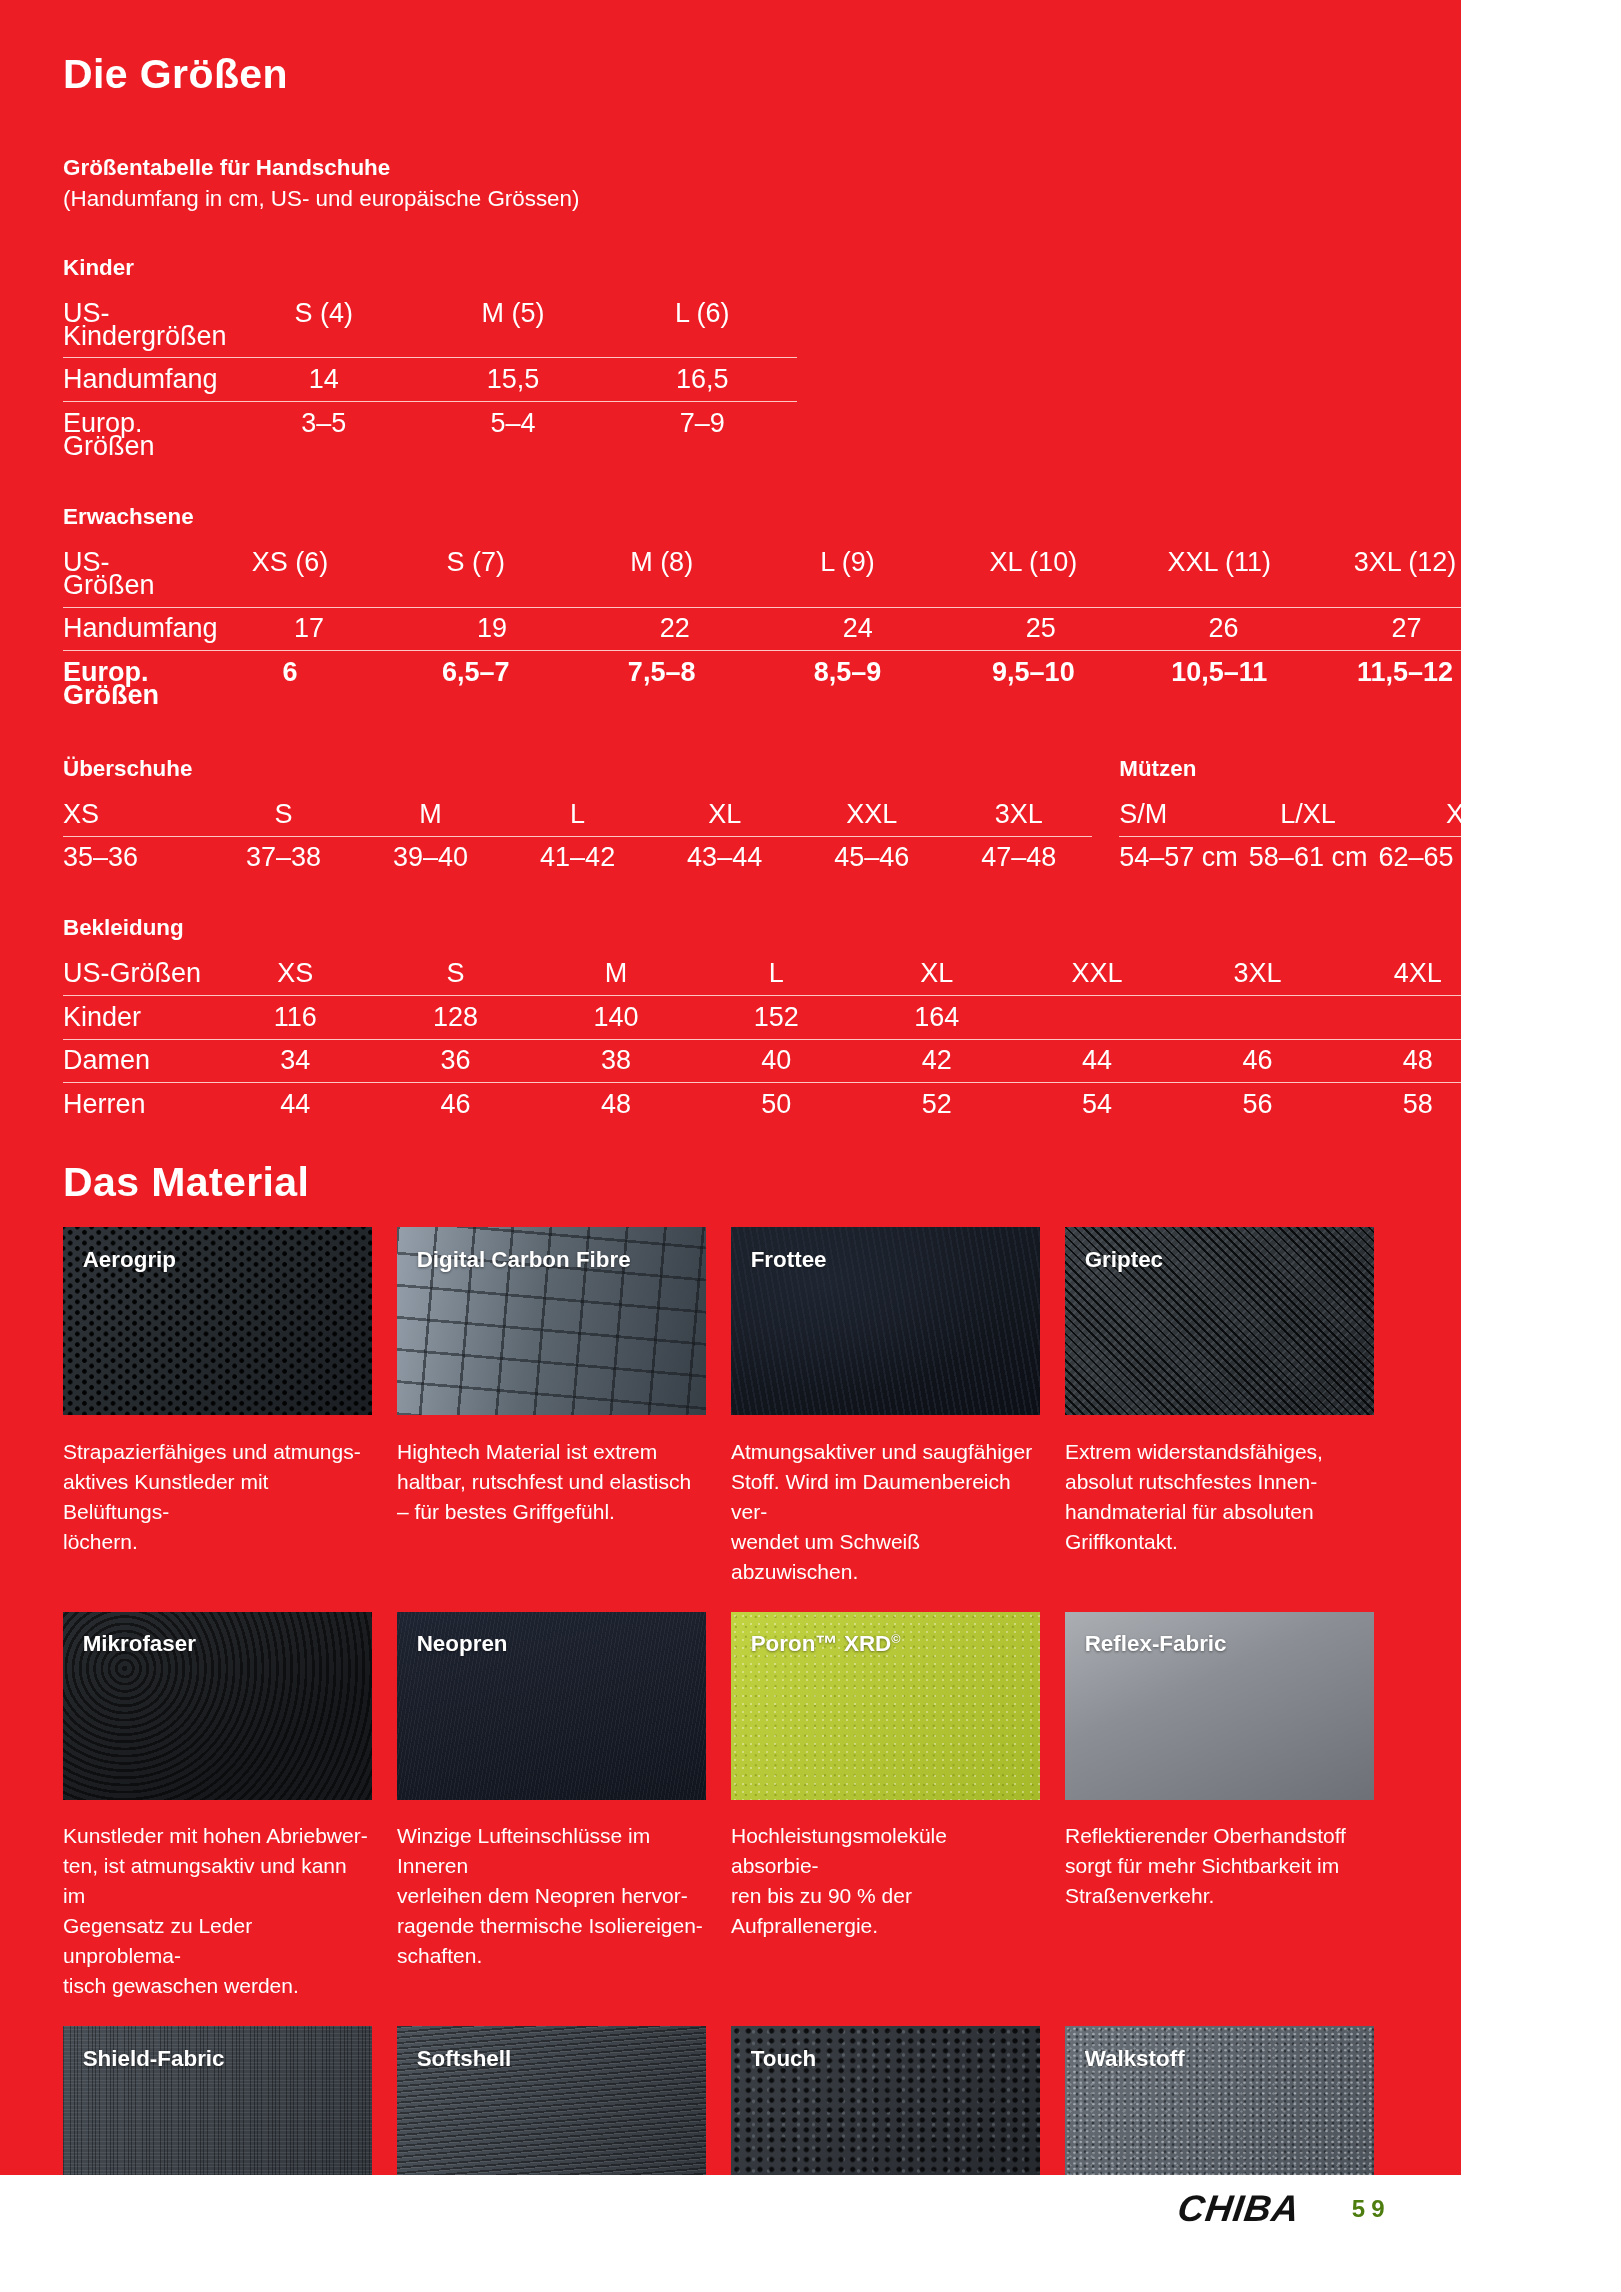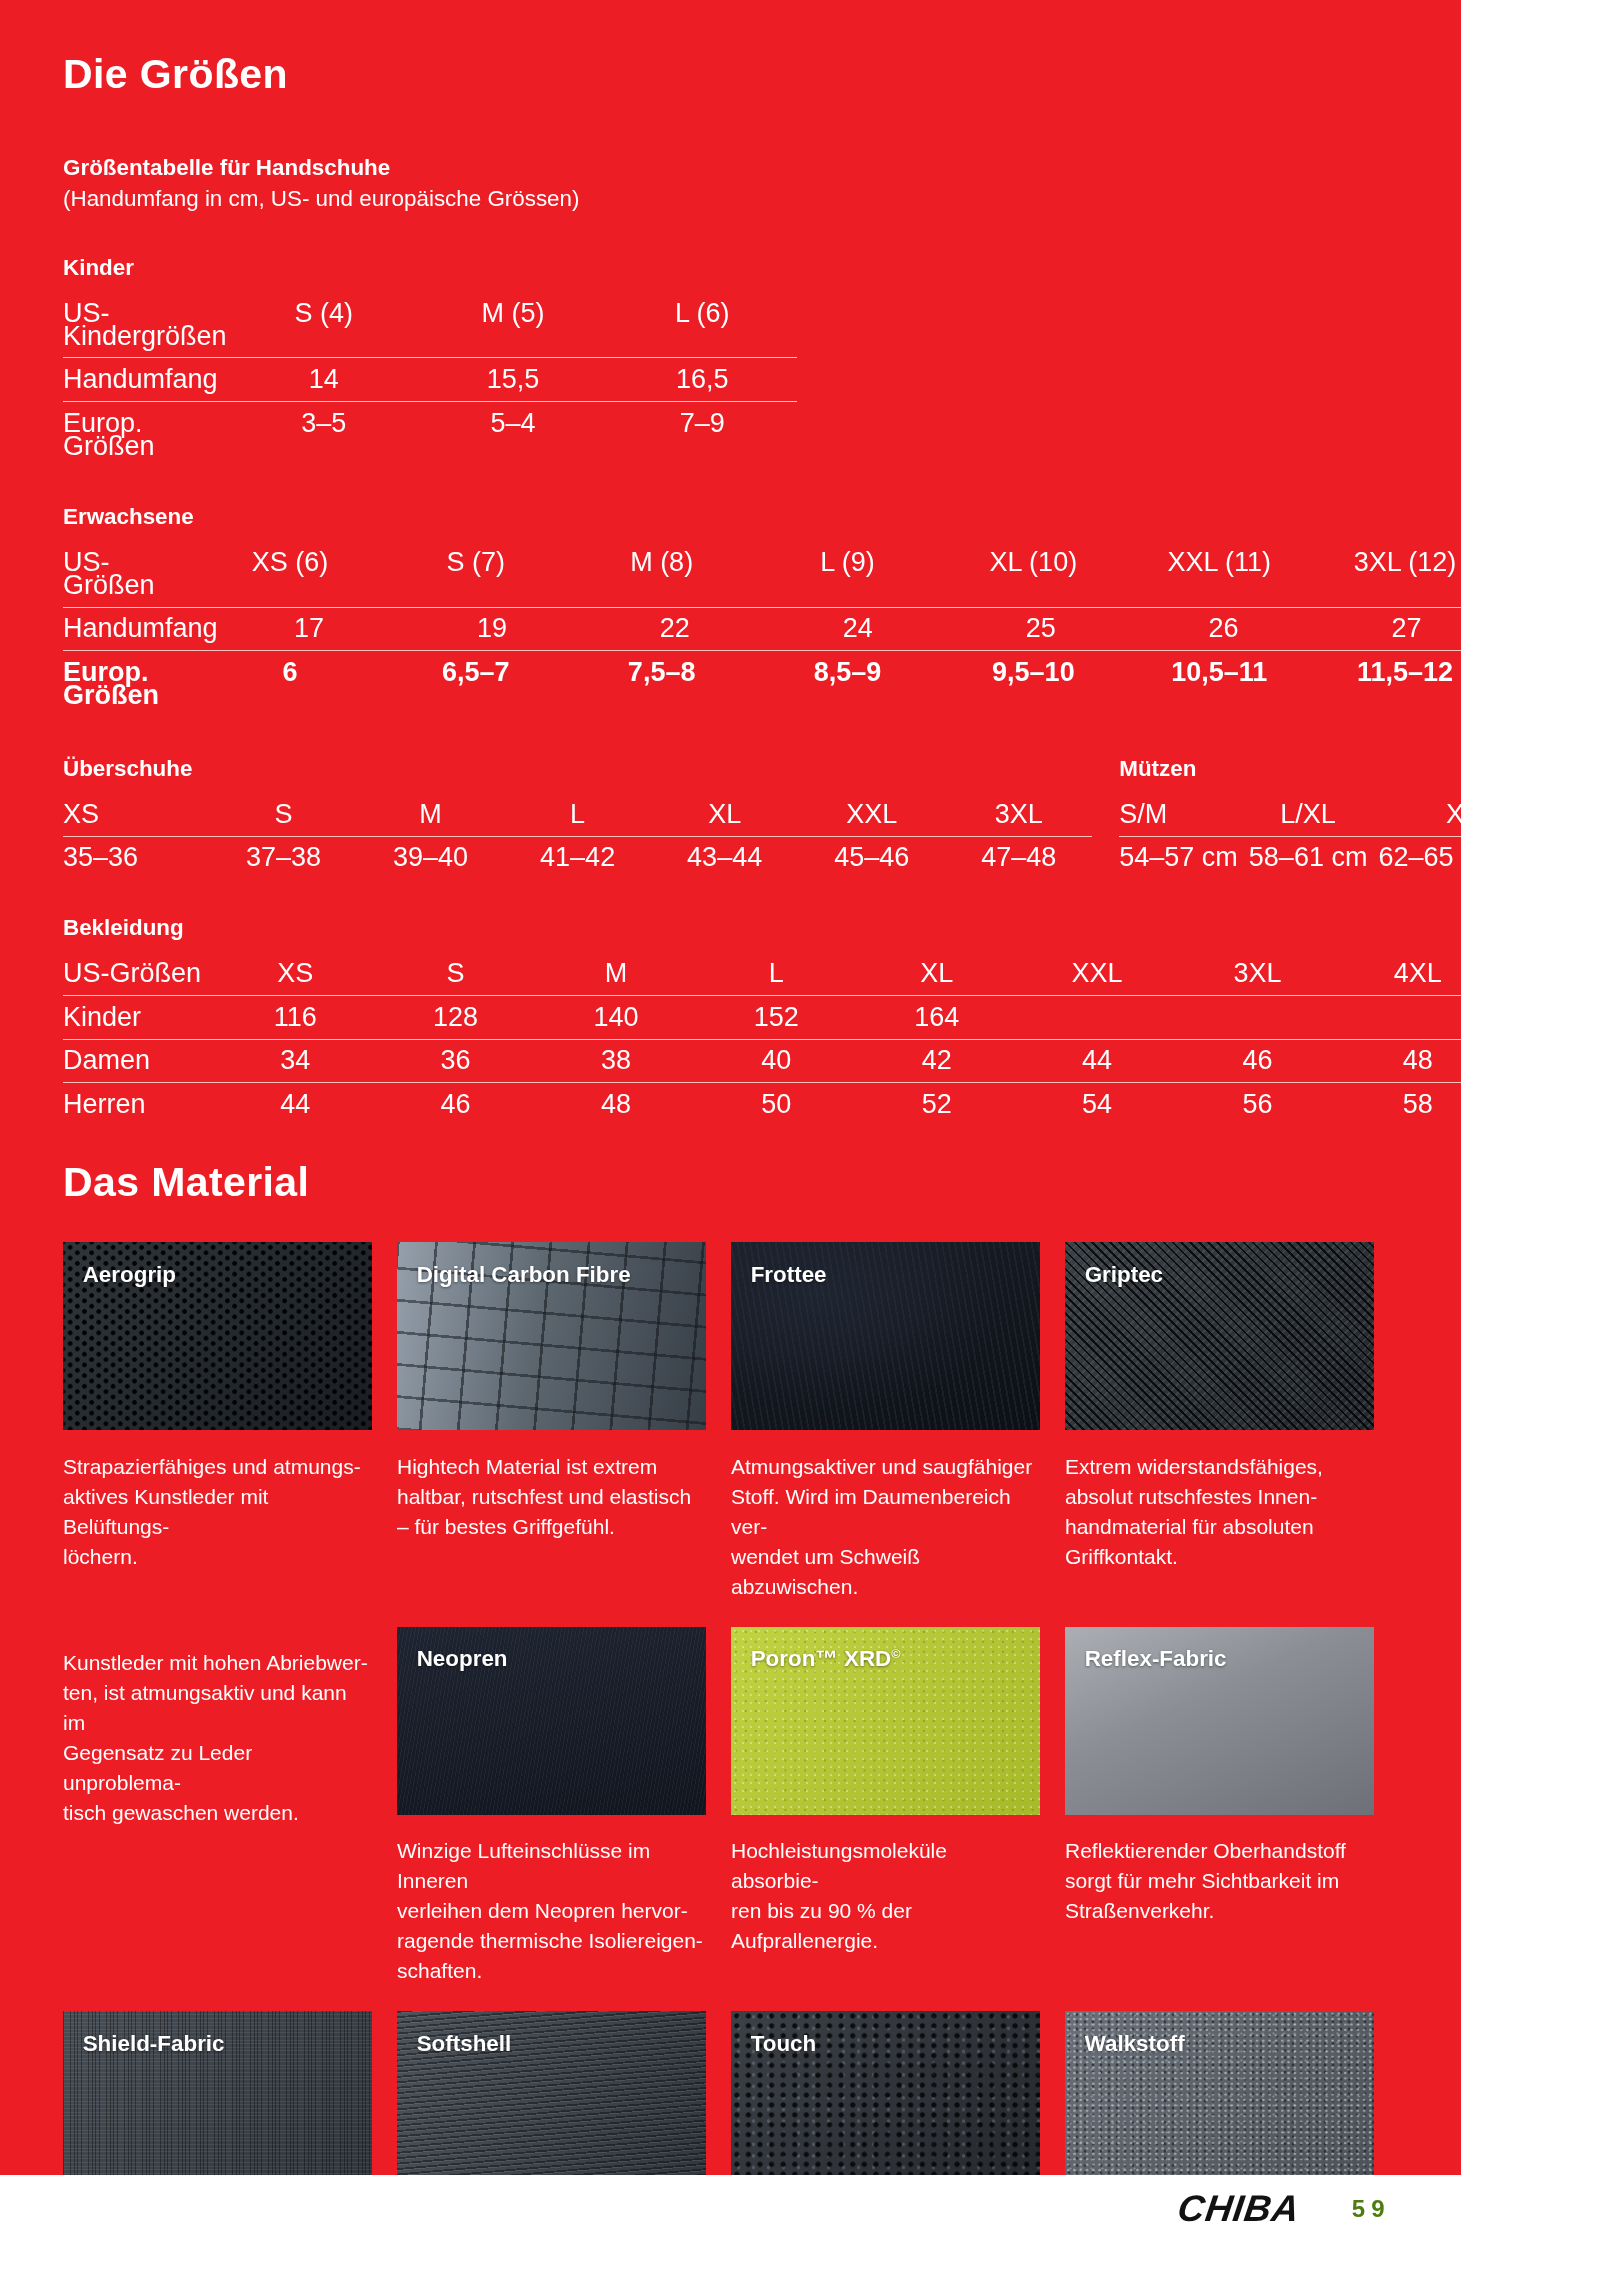--- a/index.html
+++ b/index.html
@@ -29,21 +29,21 @@
   .tbl-ueberschuhe { width:1030px; margin-top:0; }
   .tbl-muetzen { width:378px; margin-left:27px; margin-top:0; }
   .tbl-ueberschuhe .tcell:first-child { text-align:left; }
   .tbl-muetzen .tcell:first-child { text-align:left; }
   .tbl-muetzen .tcell:last-child { text-align:right; }
   .tbl-bekleidung { width:1435px; --labelw:152px; }
 
   h1.material-head { margin-top:36px; }
 
   .material-grid {
-    margin-top:39px;
+    margin-top:24px;
     display:grid;
     grid-template-columns:repeat(4,309px);
     column-gap:66px;
     row-gap:36px;
     gap:25px;
   }
   .card { width:309px; }
   .swatch { position:relative; width:309px; height:188px; }
   .swatch-label {
     position:absolute; top:19.7px; left:19.7px;
@@ -324,20 +324,23 @@
     <div class="swatch tex-griptec">
       <div class="swatch-label"><span class="nm">Griptec</span><sup></sup></div>
     </div>
     <div class="desc">Extrem widerstandsfähiges,
 absolut rutschfestes Innen-
 handmaterial für absoluten
 Griffkontakt.</div>
   </div>
 
   <div class="card">
+    <div class="swatch tex-mikrofaser">
+      <div class="swatch-label"><span class="nm">Mikrofaser</span><sup></sup></div>
+    </div>
     <div class="desc">Kunstleder mit hohen Abriebwer-
 ten, ist atmungsaktiv und kann im
 Gegensatz zu Leder unproblema-
 tisch gewaschen werden.</div>
   </div>
 
   <div class="card">
     <div class="swatch tex-neopren">
       <div class="swatch-label"><span class="nm">Neopren</span><sup></sup></div>
     </div>

